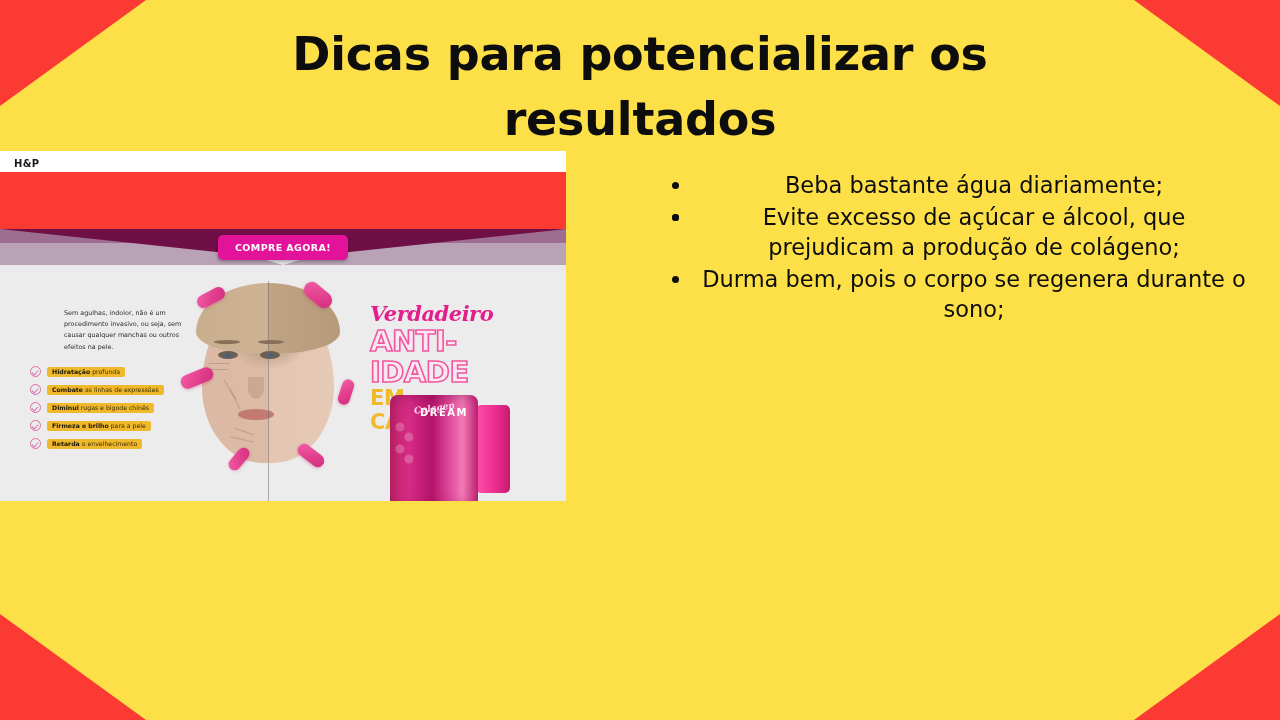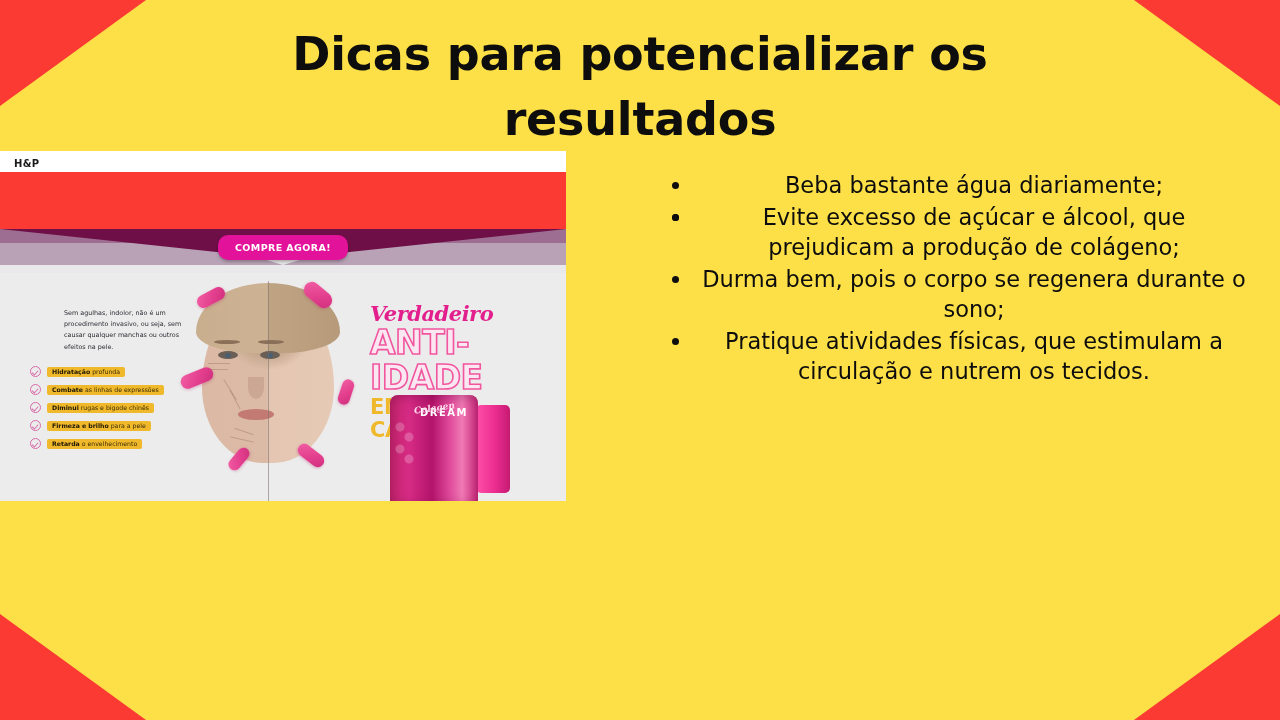--- a/index.html
+++ b/index.html
@@ -169,21 +169,21 @@
     left: 50%;
     top: 84px;
     transform: translateX(-50%);
     background: #e3129a;
     color: #ffffff;
     font-family: "DejaVu Sans", sans-serif;
     font-weight: bold;
     font-size: 9.5px;
     letter-spacing: 0.4px;
     padding: 7px 17px;
-    border-radius: 10px;
+    border-radius: 5px;
     box-shadow: 0 2px 3px rgba(0,0,0,.25);
     white-space: nowrap;
   }
 
   
   .ad-body {
     position: absolute;
     left: 0;
     top: 122px;
     width: 566px;
@@ -344,21 +344,21 @@
     font-style: italic;
     font-weight: bold;
     font-size: 21px;
     color: #e21f8c;
     line-height: 1;
     letter-spacing: -0.5px;
   }
   .hl-outline {
     font-family: "DejaVu Sans", sans-serif;
     font-weight: bold;
-    font-size: 33px;
+    font-size: 29px;
     line-height: 1.06;
     color: #fbe7f2;
     -webkit-text-stroke: 1.6px #f2569f;
     letter-spacing: -0.5px;
     margin-top: 2px;
   }
   .hl-yellow {
     font-family: "DejaVu Sans", sans-serif;
     font-weight: bold;
     font-size: 21px;
@@ -434,21 +434,20 @@
   <div class="corner corner-bl"></div>
   <div class="corner corner-br"></div>
 
   <div class="title">Dicas para potencializar os resultados</div>
 
   <ul class="bullets">
     <li><span class="dot"></span><span>Beba bastante água diariamente;</span></li>
     <li><span class="dot"></span></li>
     <li><span class="dot"></span><span>Evite excesso de açúcar e álcool, que prejudicam a produção de colágeno;</span></li>
     <li><span class="dot"></span><span>Durma bem, pois o corpo se regenera durante o sono;</span></li>
-    <li><span class="dot"></span><span>Pratique atividades físicas, que estimulam a circulação e nutrem os tecidos.</span></li>
   </ul>
 
   <div class="ad">
 
     <div class="ad-logo">H&amp;P</div>
     <div class="ad-topbar"></div>
 
     <div class="band">
       <div class="band-mid"></div>
       <div class="band-mid2"></div>

